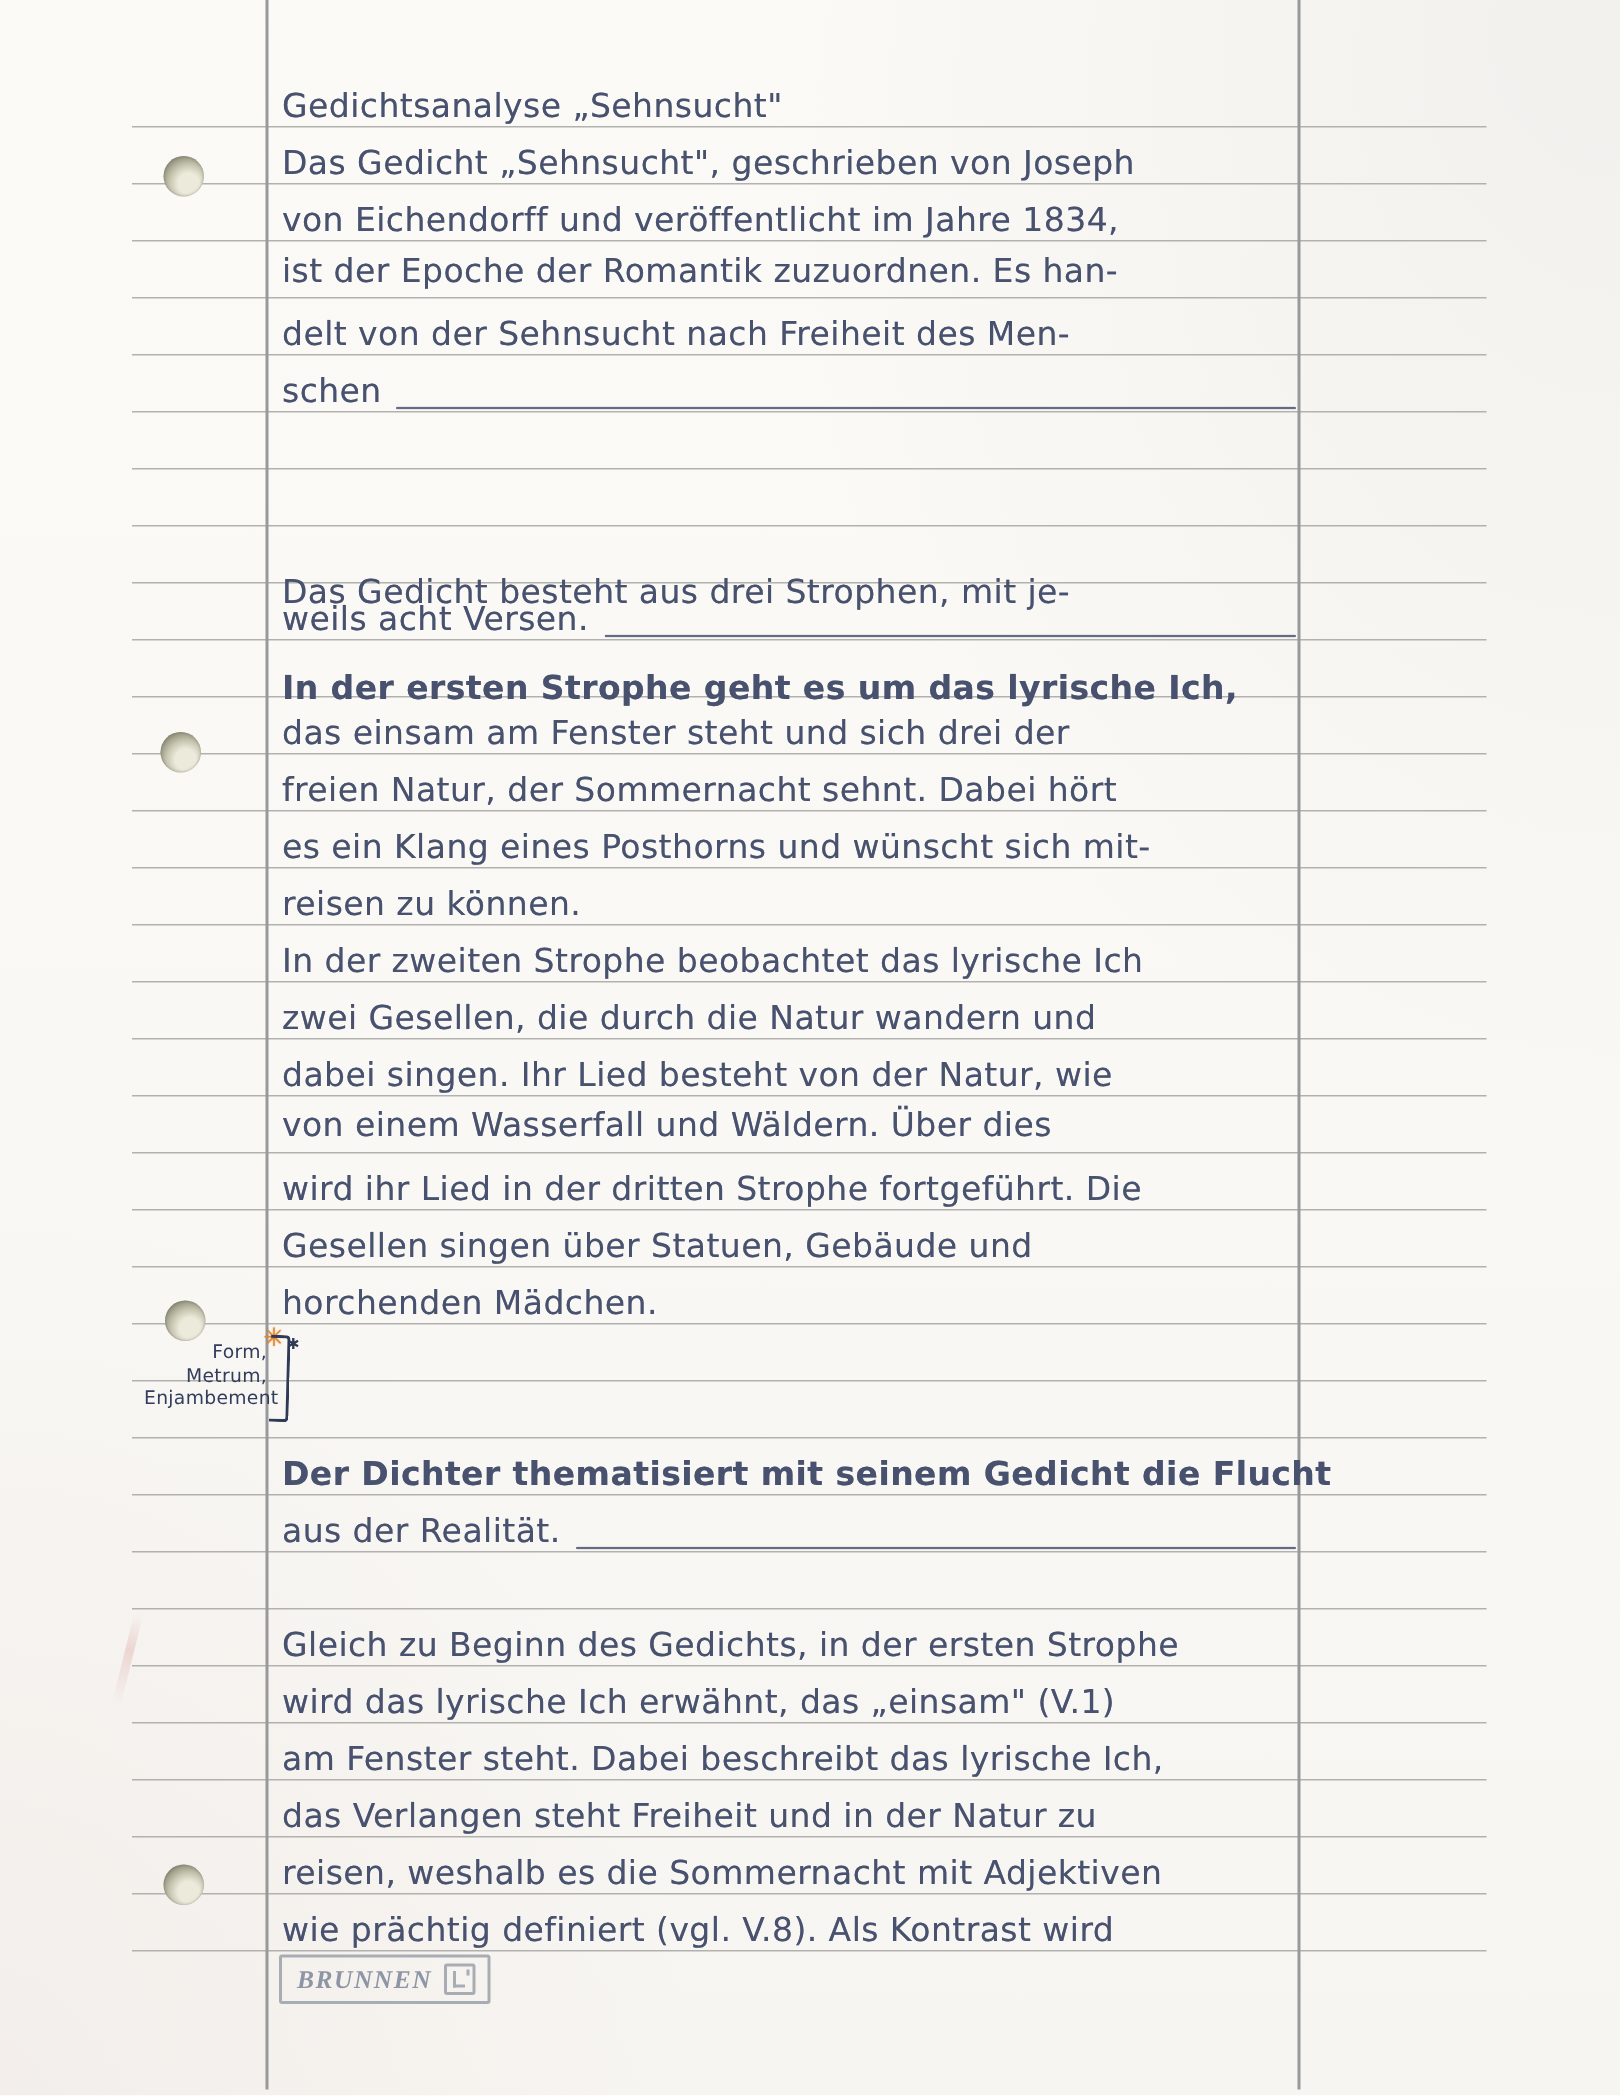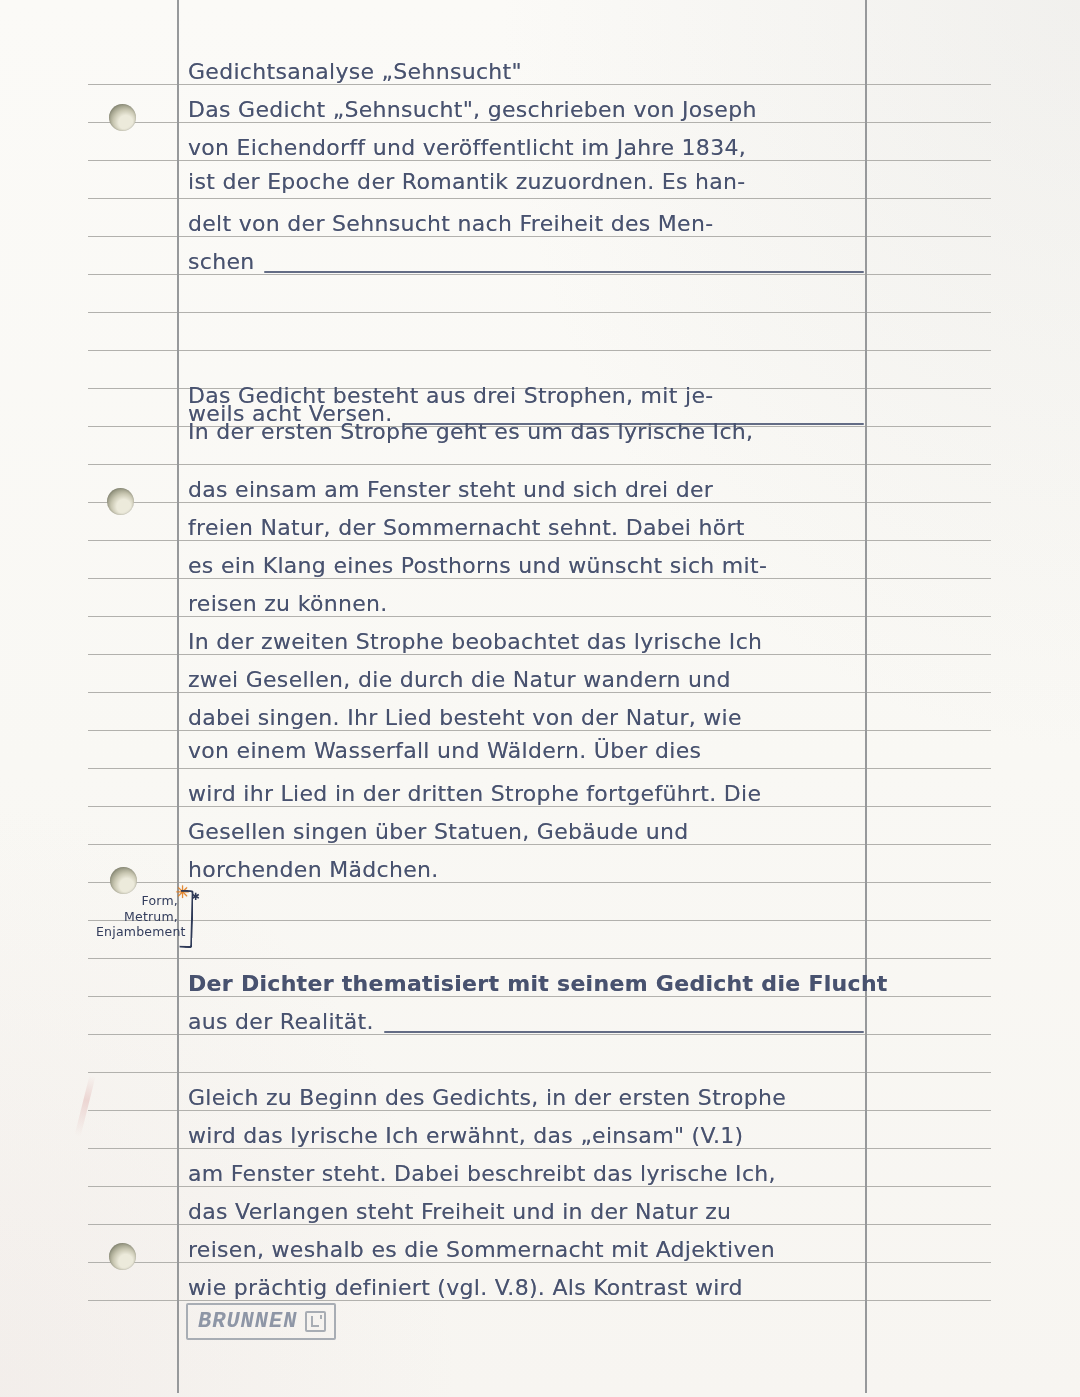--- a/index.html
+++ b/index.html
@@ -61,22 +61,22 @@
     border-radius:0 3px 3px 0;transform:rotate(1.5deg);
   }
   .brand-box{
     position:absolute;left:186px;top:1303px;
     display:flex;align-items:center;gap:8px;
     border:2px solid #a8adb4;border-radius:2px;
     padding:4px 8px 4px 10px;
     color:#8e96a6;
   }
   .brand-name{
-    font-family:Liberation Mono, monospace;
-    font-style:italic;font-weight:bold;font-size:22px;letter-spacing:1px;
+    font-family:Liberation Serif, serif;
+    font-style:italic;font-weight:bold;font-size:17px;letter-spacing:1px;
   }
   .brand-glyph{
     position:relative;width:17px;height:17px;border:2px solid #a8adb4;border-radius:2px;
   }
   .brand-glyph::before{
     content:"";position:absolute;left:4px;top:3px;width:6px;height:9px;
     border-left:2px solid #a8adb4;border-bottom:2px solid #a8adb4;
   }
   .brand-glyph::after{
     content:"";position:absolute;right:2px;top:2px;width:4px;height:4px;
@@ -159,21 +159,21 @@
         <span class="txt">schen</span>
         <span class="filler"></span>
       </div>
       <div class="hw-line" style="top: 352px; margin-top: 24px;">
         <span class="txt">Das Gedicht besteht aus drei Strophen, mit je-</span>
       </div>
       <div class="hw-line" style="top: 394px;">
         <span class="txt">weils acht Versen.</span>
         <span class="filler"></span>
       </div>
-      <div class="hw-line" style="top: 412px;">
+      <div class="hw-line" style="top: 440px; font-weight: bold;">
         <span class="txt">In der ersten Strophe geht es um das lyrische Ich,</span>
       </div>
       <div class="hw-line" style="top: 470px;">
         <span class="txt">das einsam am Fenster steht und sich drei der</span>
       </div>
       <div class="hw-line" style="top: 508px;">
         <span class="txt">freien Natur, der Sommernacht sehnt. Dabei hört</span>
       </div>
       <div class="hw-line" style="top: 546px;">
         <span class="txt">es ein Klang eines Posthorns und wünscht sich mit-</span>

